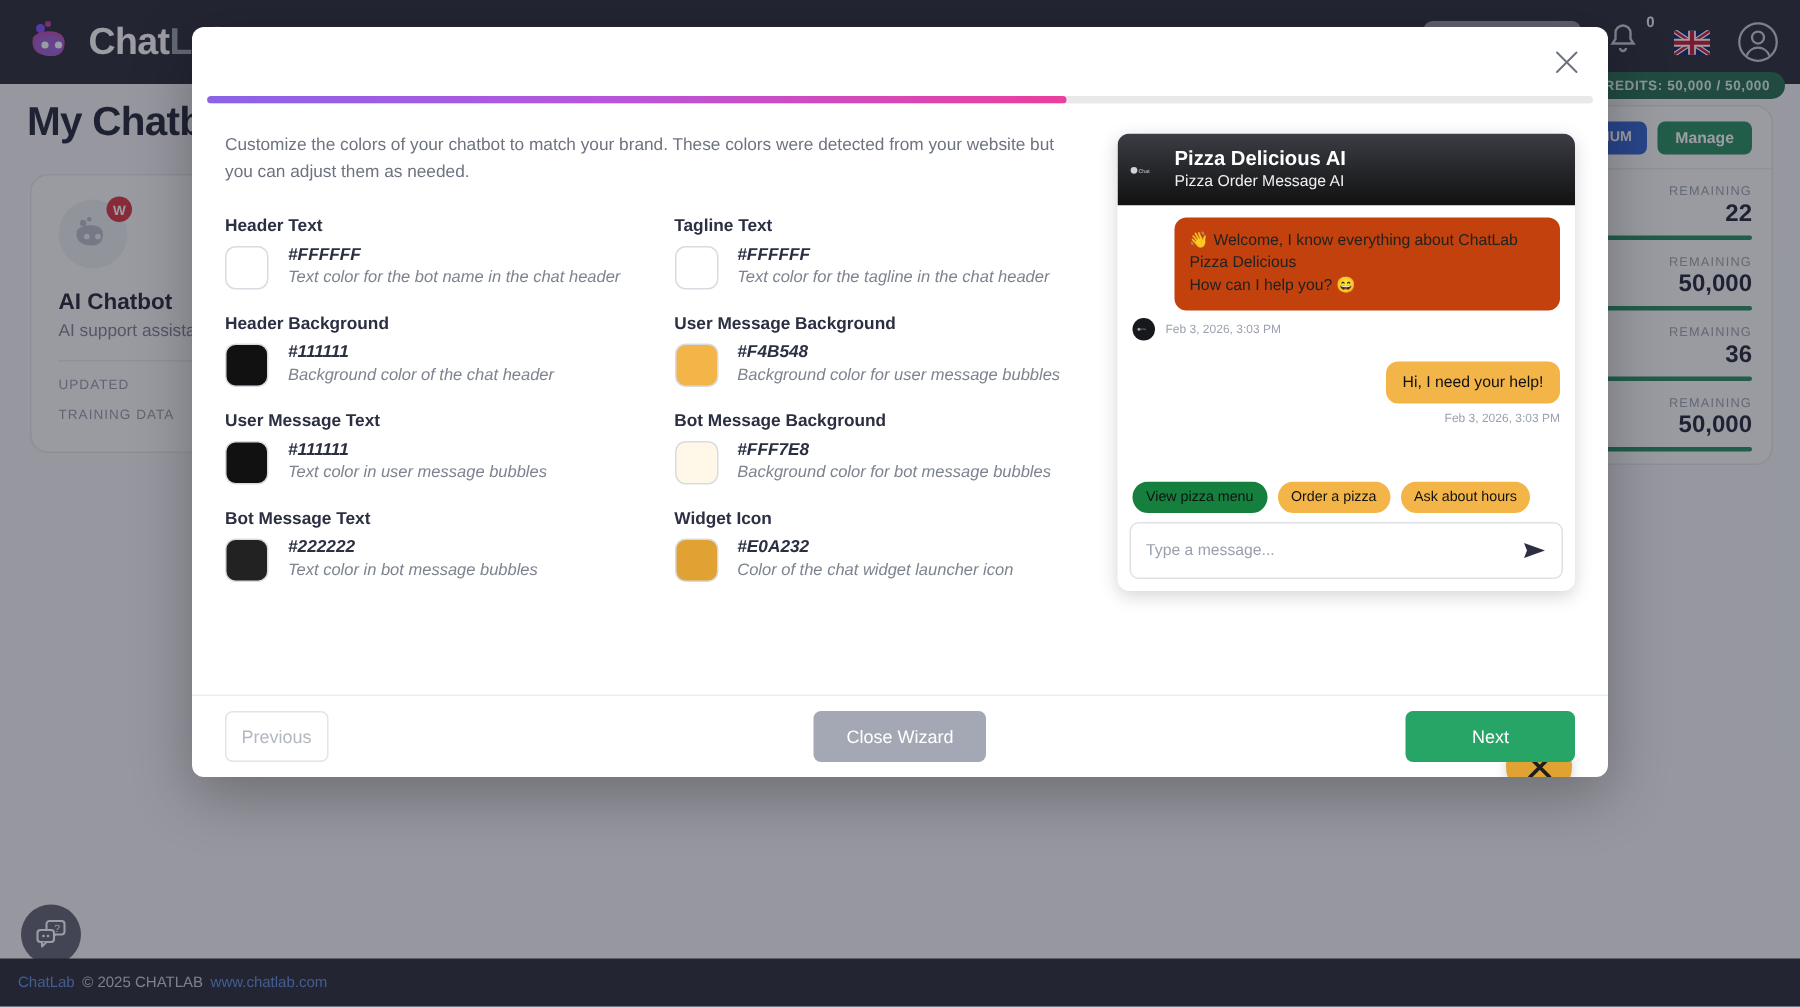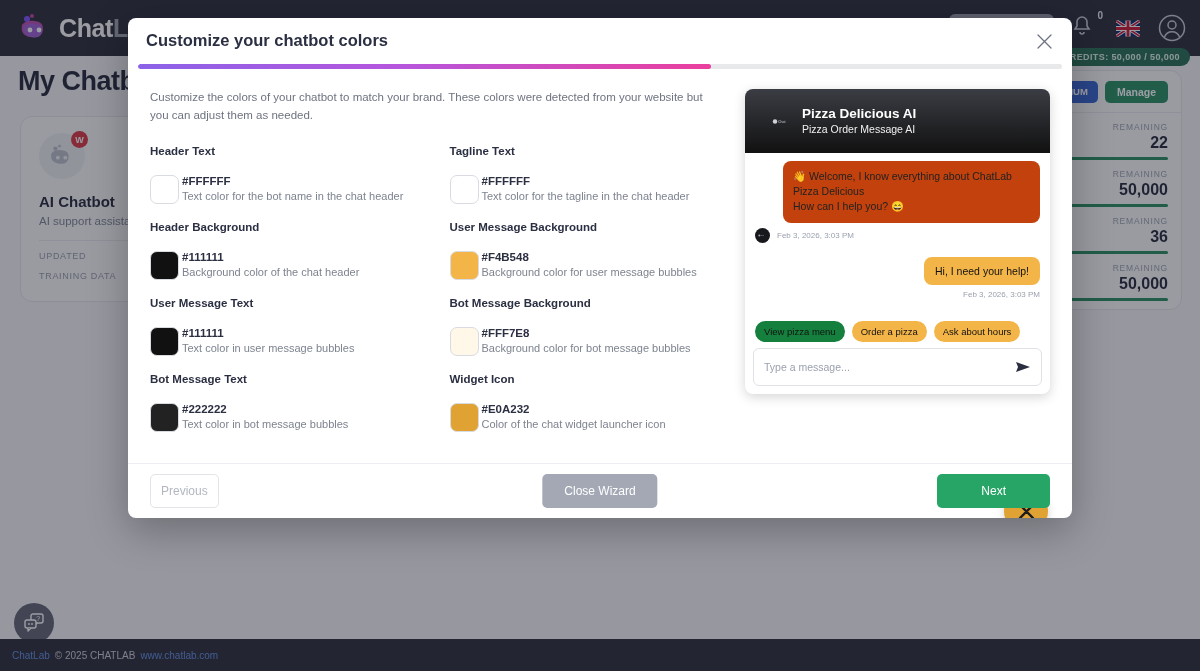--- a/index.html
+++ b/index.html
@@ -143,41 +143,41 @@
 
   .modal-body { flex: 1; display: flex; padding: 20px 22px 0 22px; gap: 22px; }
   .left-col { flex: 1; min-width: 0; }
   .intro { font-size: 11.5px; color: #6e7380; line-height: 1.55; max-width: 580px; }
 
   .color-grid {
     margin-top: 20px; display: grid;
     grid-template-columns: 1fr 1fr; column-gap: 26px; row-gap: 17px;
   }
   .color-field-label { font-size: 11.5px; font-weight: 700; color: #2b2f42; }
-  .color-row { display: flex; gap: 3px; margin-top: 18px; align-items: flex-start; }
+  .color-row { display: flex; gap: 13px; margin-top: 7px; align-items: flex-start; font-style: italic; }
   .swatch {
     width: 29px; height: 29px; border-radius: 7px;
     border: 1px solid #d8dbe1; flex: none; cursor: pointer;
   }
   .color-hex { font-size: 11.5px; font-weight: 700; color: #2b2f42; }
   .color-desc { font-size: 11px; color: #7d838f; margin-top: 3px; }
 
   
   .preview {
     width: 305px; flex: none; position: relative;
   }
   .chat-win {
     width: 305px; height: 305px; border-radius: 8px;
     overflow: hidden; display: flex; flex-direction: column;
     box-shadow: 0 3px 12px rgba(0,0,0,.17);
     background: #fff;
   }
   .chat-head {
-    height: 64px; display: flex; align-items: center; gap: 9px;
-    padding: 0 26px;
+    height: 48px; display: flex; align-items: center; gap: 9px;
+    padding: 0 7px;
   }
   .chat-logo {
     width: 22px; height: 22px; border-radius: 4px;
     display: flex; align-items: center; justify-content: center;
     font-size: 5px; color: #cfd2d8; flex: none;
   }
   .chat-title { font-size: 13.5px; font-weight: 700; line-height: 1.25; }
   .chat-tagline { font-size: 10.5px; line-height: 1.3; opacity: .93; }
   .chat-body { flex: 1; background: #fff; padding: 8px 10px 0; position: relative; }
   .bubble-bot {
@@ -360,21 +360,20 @@
     <span>© 2025 CHATLAB</span>
     <a href="#">www.chatlab.com</a>
   </div>
 </div>
 
 <div class="overlay"></div>
 
 <div class="modal">
 
   <div class="modal-head">
-    <div class="modal-title">Customize your chatbot colors</div>
     <div class="modal-x">
       <svg width="15" height="15" viewBox="0 0 15 15">
         <path d="M1 1 L14 14 M14 1 L1 14" stroke="#6b7280" stroke-width="1.3" stroke-linecap="round"></path>
       </svg>
     </div>
   </div>
 
   <div class="progress-track">
     <div class="progress-fill" style="width: 62%;"></div>
   </div>

